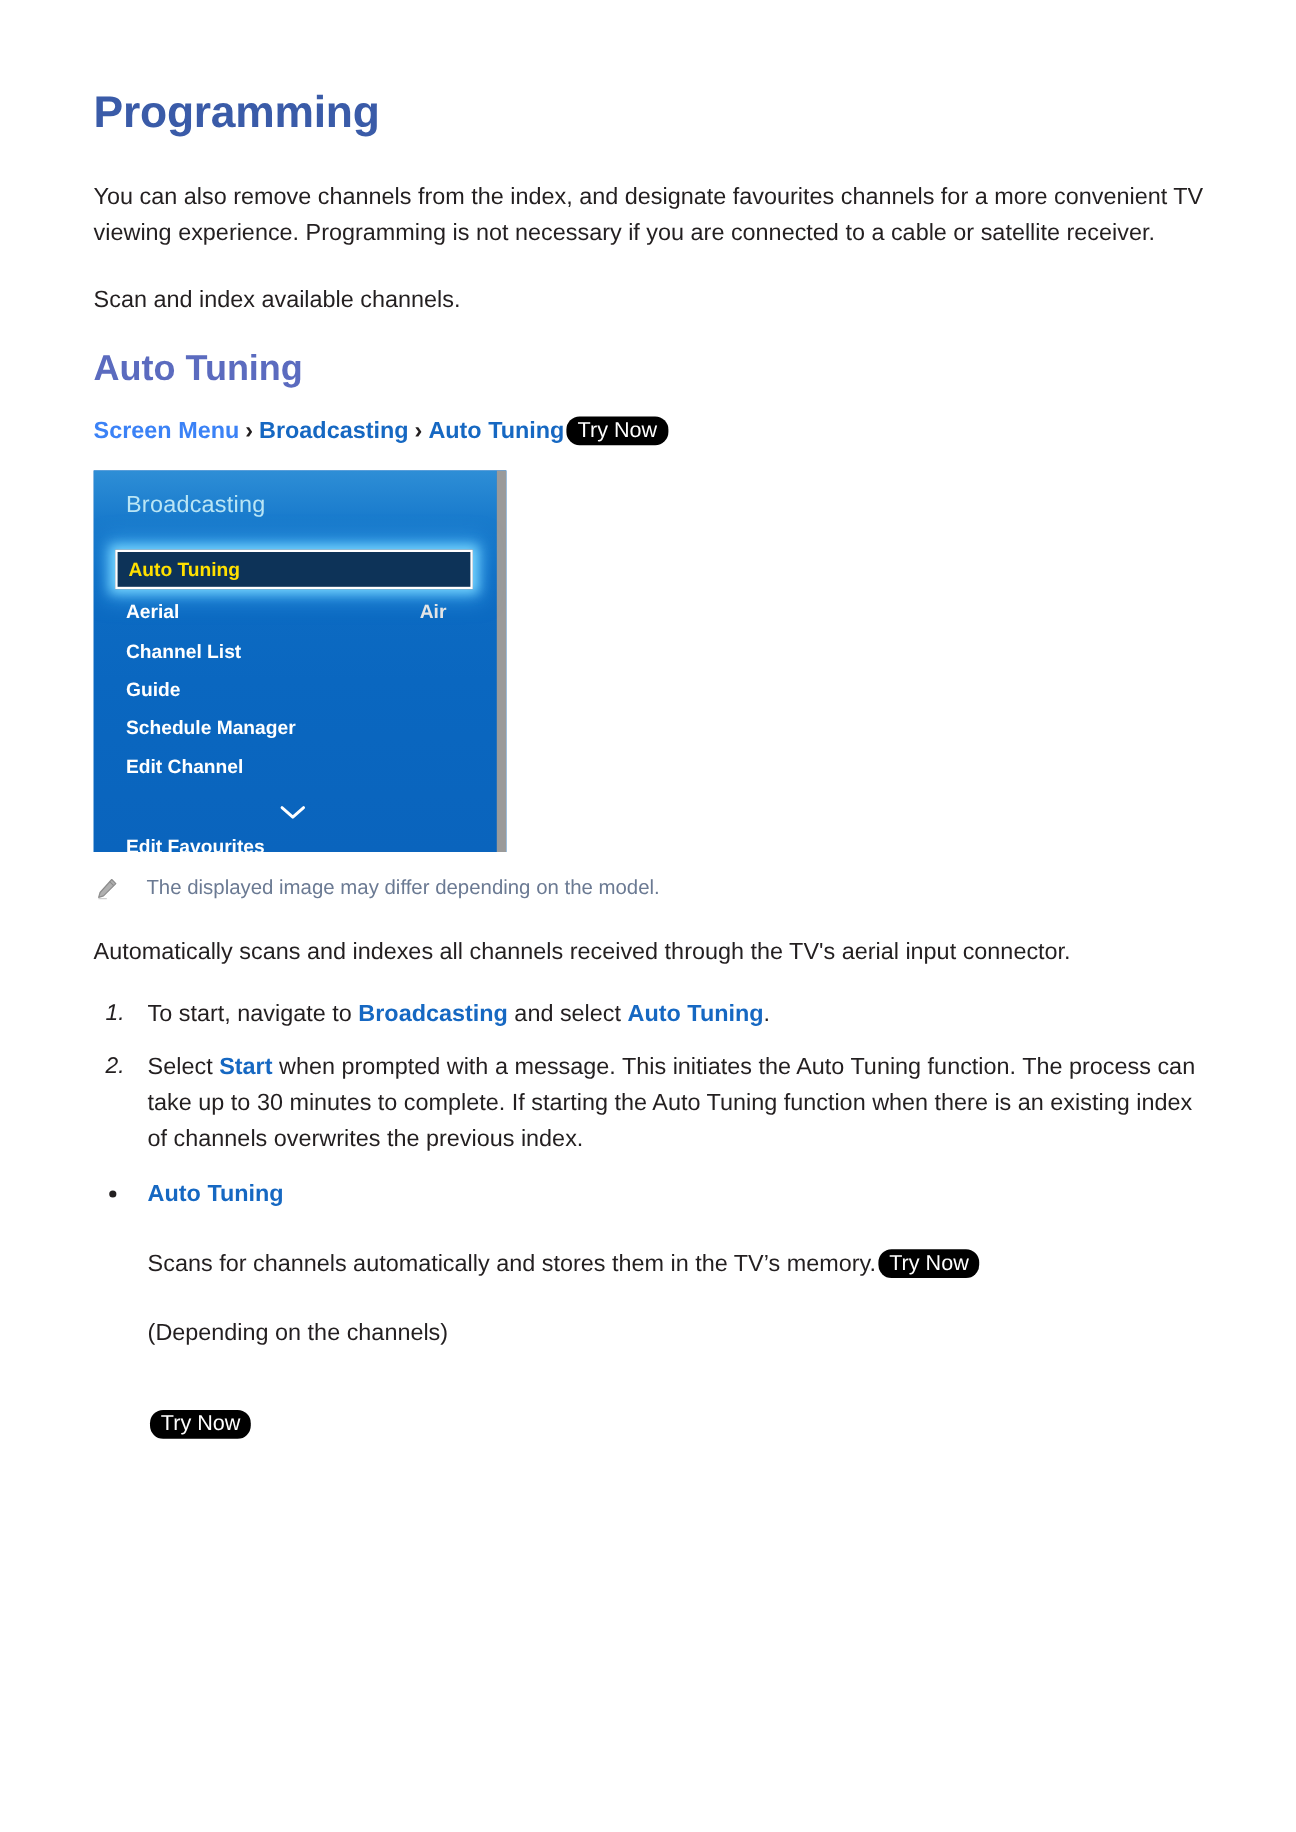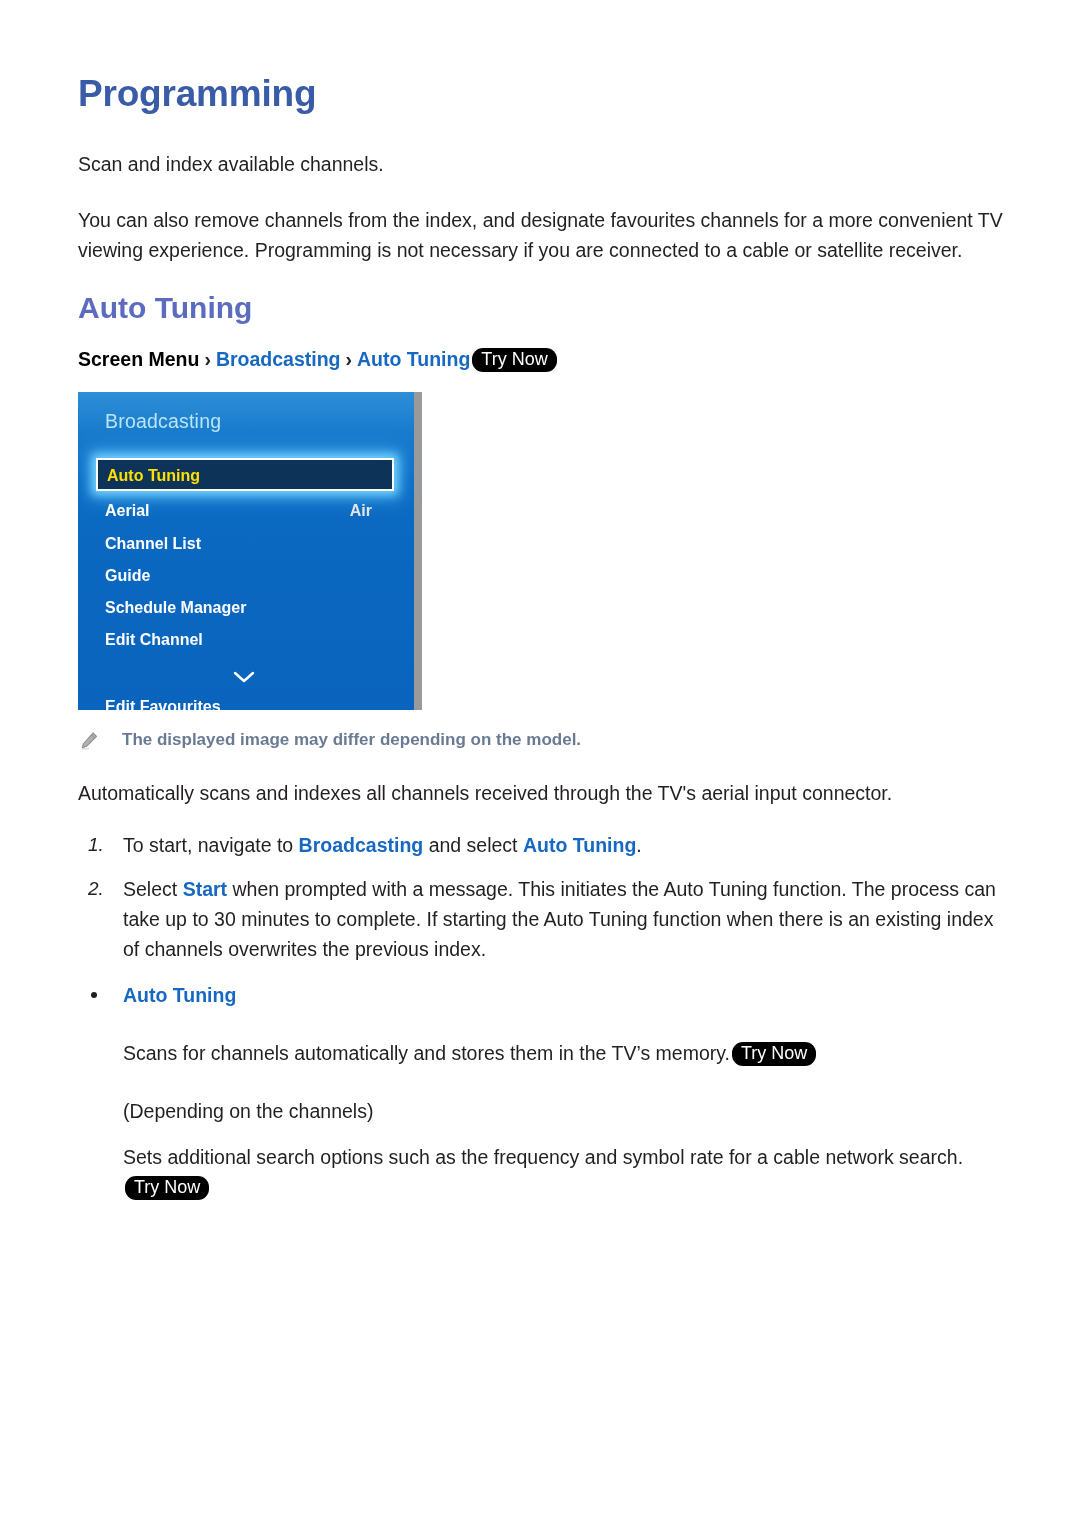--- a/index.html
+++ b/index.html
@@ -55,21 +55,21 @@
   p.body-text.tight { margin-bottom: 22px; }
 
   
   .breadcrumb {
     font-size: 19.5px;
     font-weight: bold;
     margin: 0 0 20px 0;
     line-height: 26px;
     display: block;
   }
-  .breadcrumb .crumb-static { color: #000000; }
+  .breadcrumb .crumb-static { color: #3b82f6; }
   .breadcrumb .crumb-link { color: #1668c2; }
   .breadcrumb .crumb-sep {
     color: #231f20;
     padding: 0 5px;
     font-weight: bold;
   }
 
   
   .try-now {
     display: inline-block;
@@ -158,21 +158,20 @@
     top: 279px;
     width: 22px;
     height: 12px;
   }
 
   
   .note-line {
     display: flex;
     align-items: flex-start;
     margin: 0 0 26px 0;
-    font-weight: bold;
   }
   .note-icon {
     width: 22px;
     height: 22px;
     flex: 0 0 22px;
     margin-right: 22px;
     margin-top: 2px;
   }
   .note-text {
     font-size: 17px;
@@ -240,23 +239,23 @@
   .bullet-body.extra-gap { margin-top: 16px; }
 </style>
 </head>
 <body>
 
 <div class="page">
   <div class="content">
 
     <h1 class="page-title">Programming</h1>
 
+    <p class="body-text">You can also remove channels from the index, and designate favourites channels for a more convenient TV viewing experience. Programming is not necessary if you are connected to a cable or satellite receiver.</p>
+
     <p class="body-text">Scan and index available channels.</p>
-
-    <p class="body-text">You can also remove channels from the index, and designate favourites channels for a more convenient TV viewing experience. Programming is not necessary if you are connected to a cable or satellite receiver.</p>
 
     <h2 class="section-title">Auto Tuning</h2>
 
     <div class="breadcrumb">
       <span class="crumb-static">Screen Menu</span><span class="crumb-sep">›</span><span class="crumb-link">Broadcasting</span><span class="crumb-sep">›</span><span class="crumb-link">Auto Tuning</span><span class="try-now">Try Now</span>
     </div>
 
     <div class="tv-menu">
       <div class="tv-menu-inner"></div>
       <div class="tv-menu-scroll"></div>
@@ -307,18 +306,18 @@
       <li>
         <span class="bullet-dot"></span>
         <span class="bullet-title">Auto Tuning</span>
       </li>
       <div class="bullet-body">
         <span>Scans for channels automatically and stores them in the TV’s memory.</span><span class="try-now">Try Now</span>
       </div>
 
       <div class="bullet-body">(Depending on the channels)</div>
       <div class="bullet-body extra-gap">
-        <span>Sets additional search options such as the frequency and symbol rate for a cable network search.</span><br><span class="try-now">Try Now</span>
+        <br><span class="try-now">Try Now</span>
       </div>
     </ul>
 
   </div>
 </div>
 
 </body></html>

